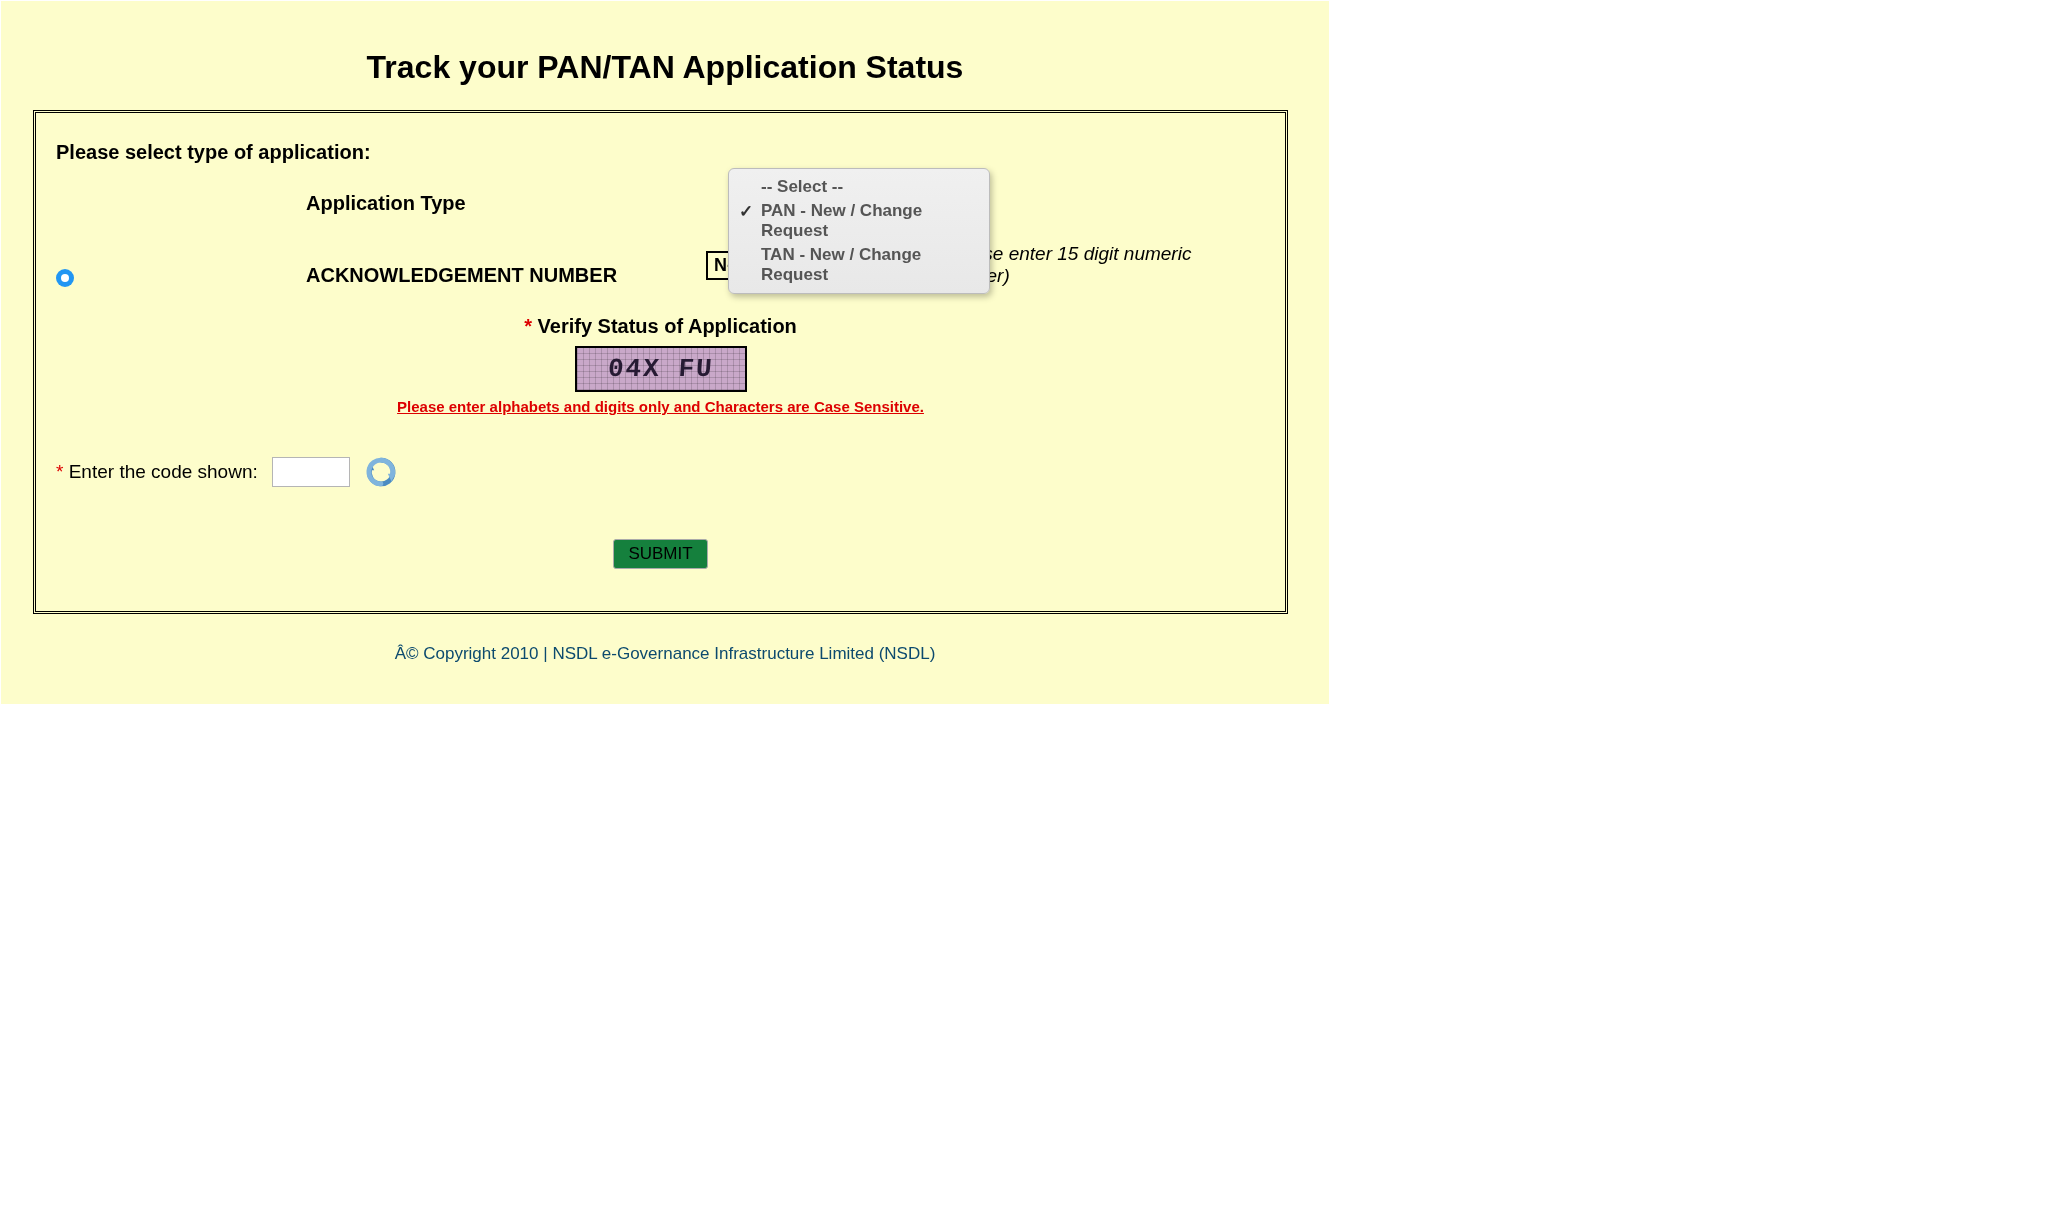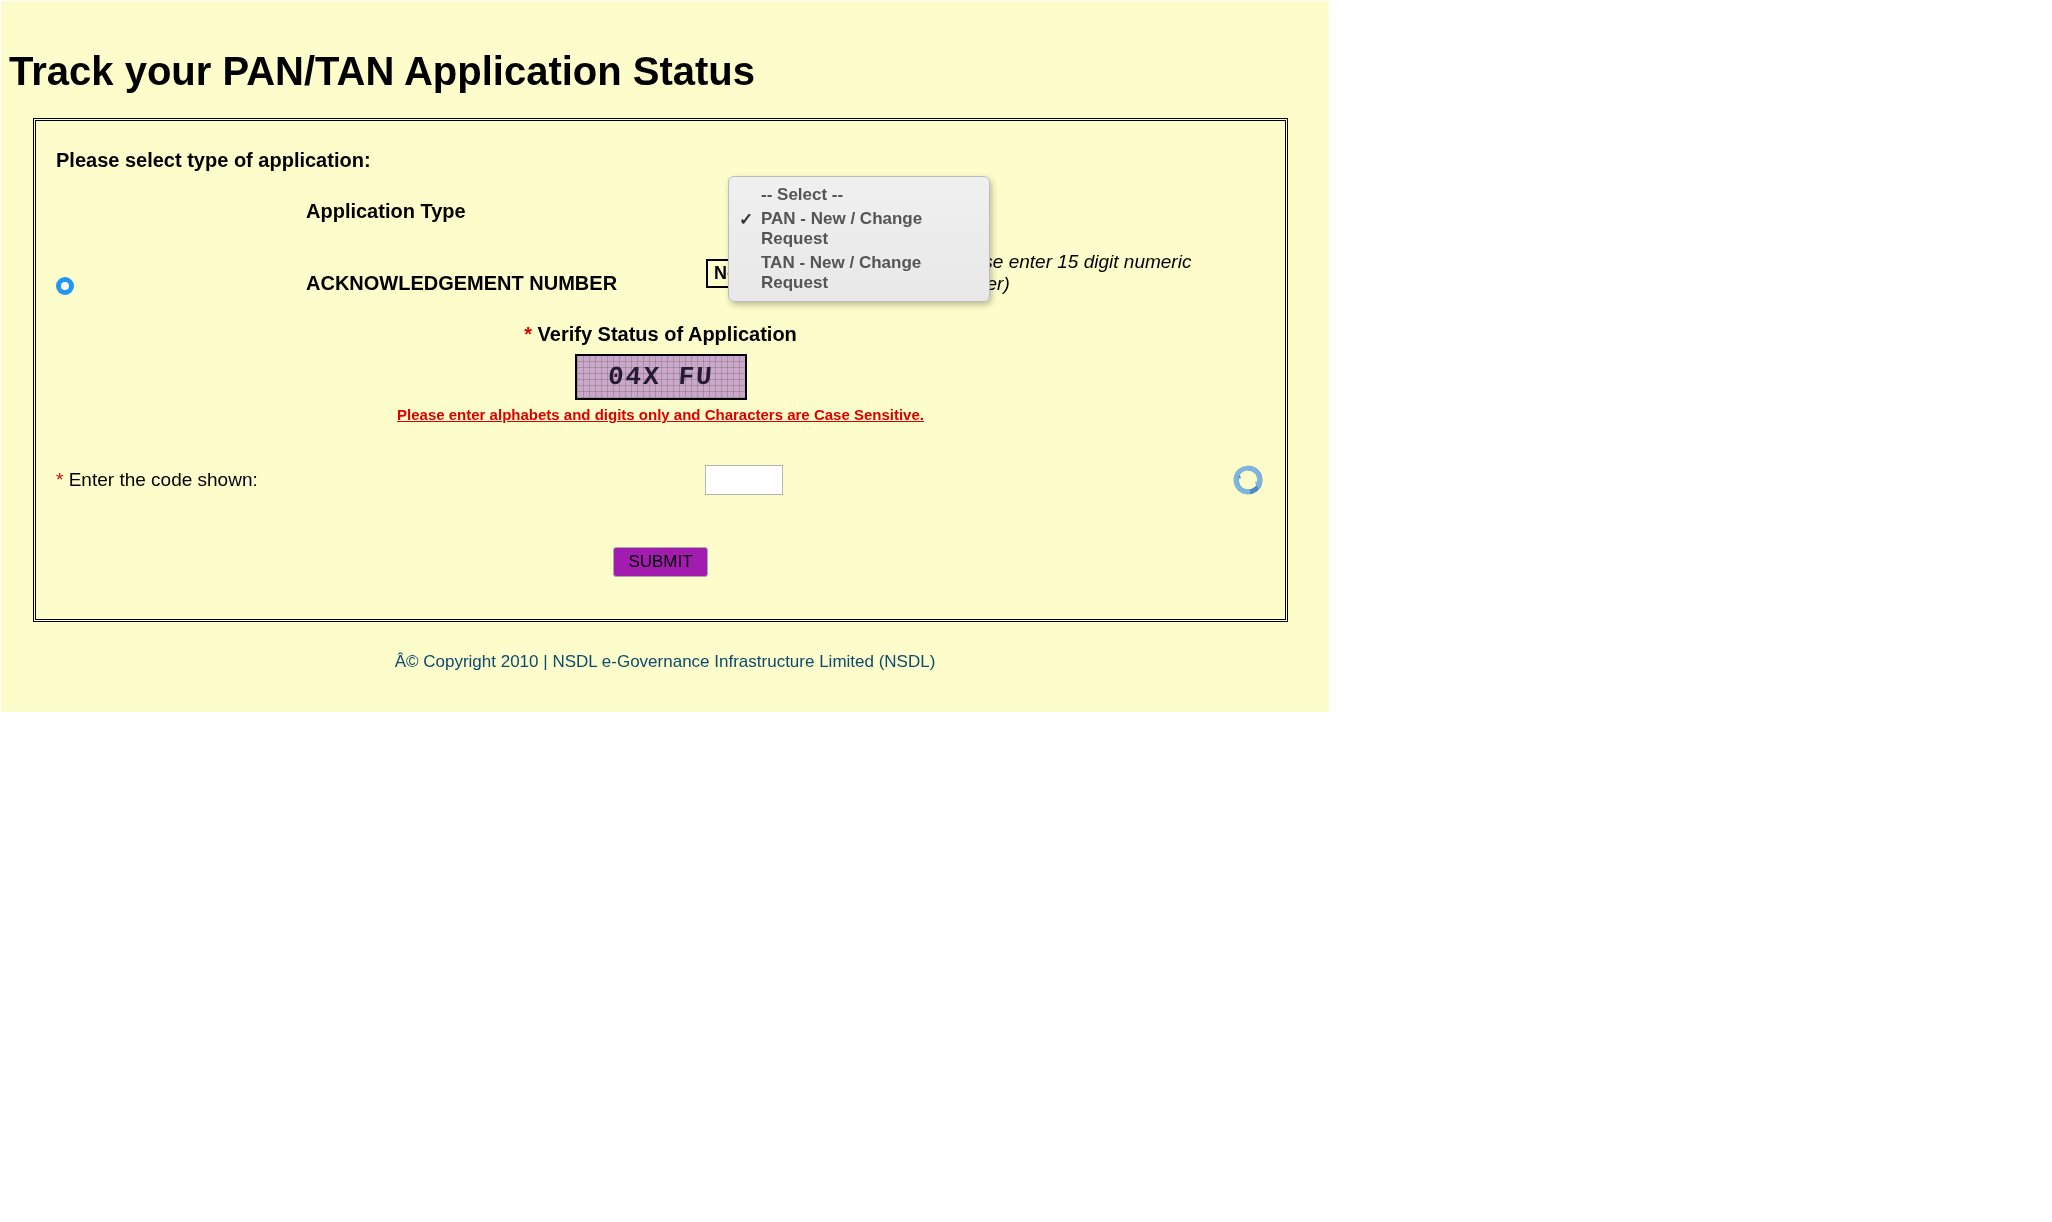--- a/index.html
+++ b/index.html
@@ -40,21 +40,22 @@
     color:#8a1d22;
     letter-spacing:1px;
     line-height:1;
   }
   .logo-text .tagline{
     color:#8a1d22;
     font-size:18px;
     margin-top:4px;
   }
   h1.title{
-    font-size:40px;
+    text-align:center;
+    font-size:32px;
     margin:40px 0 24px 0;
   }
   .form-box{
     border:3px double #000;
     margin:0 33px 30px 24px;
     padding:24px 20px 42px 20px;
     position:relative;
     min-height:440px;
     box-sizing:border-box;
   }
@@ -170,32 +171,32 @@
   .case-note{
     color:#d00;
     font-weight:bold;
     font-size:15px;
     margin-top:4px;
     text-decoration:underline;
   }
   .enter-row{
     margin-top:40px;
     display:flex;
-    justify-content:space-between;
+    justify-content:flex-start;
     align-items:center;
     gap:14px;
     font-size:19px;
   }
   .refresh-icon svg{display:block;}
   .submit-row{
     margin-top:50px;
     text-align:center;
   }
   button.submit{
-    background:#a21caf;
+    background:#15803d;
     border:1px solid #aaa;
     border-radius:3px;
     padding:4px 14px;
     font-size:17px;
     cursor:pointer;
   }
   .footer{
     text-align:center;
     color:#0c4a6e;
     font-size:17px;

